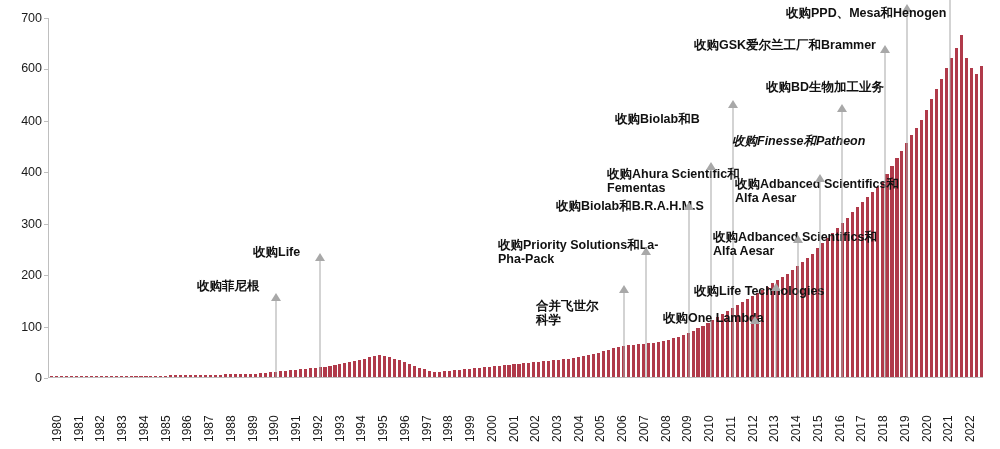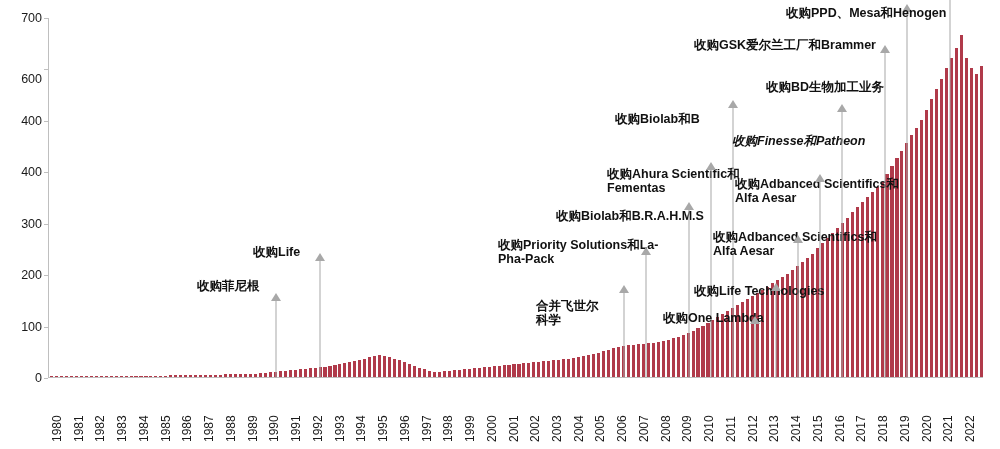--- a/index.html
+++ b/index.html
@@ -285,21 +285,21 @@
         <div class="ytick" style="top: 308.571px;">100</div>
         <div class="ytick-mark" style="top: 308.571px;"></div>
         <div class="ytick" style="top: 257.143px;">200</div>
         <div class="ytick-mark" style="top: 257.143px;"></div>
         <div class="ytick" style="top: 205.714px;">300</div>
         <div class="ytick-mark" style="top: 205.714px;"></div>
         <div class="ytick" style="top: 154.286px;">400</div>
         <div class="ytick-mark" style="top: 154.286px;"></div>
         <div class="ytick" style="top: 102.857px;">400</div>
         <div class="ytick-mark" style="top: 102.857px;"></div>
-        <div class="ytick" style="top: 61px;">600</div>
+        <div class="ytick" style="top: 50px;">600</div>
         <div class="ytick-mark" style="top: 51.4286px;"></div>
         <div class="ytick" style="top: 0px;">700</div>
         <div class="ytick-mark" style="top: 0px;"></div>
       </div>
   </div>
 
   <div class="xticks" id="xticks">
       <div class="xtick" style="left: 15.8721px;">1980</div>
       <div class="xtick" style="left: 37.6163px;">1981</div>
       <div class="xtick" style="left: 59.3605px;">1982</div>
@@ -361,21 +361,21 @@
       <div class="arrow" style="left: 624.221px; top: 293.143px;">
         <div class="head"></div>
         <div class="shaft" style="height:84.85714285714289px"></div>
       </div>
       <div class="ann" style="left: 498px; top: 238px;">收购Priority Solutions和La-
 Pha-Pack</div>
       <div class="arrow" style="left: 645.965px; top: 254.571px;">
         <div class="head"></div>
         <div class="shaft" style="height:123.42857142857144px"></div>
       </div>
-      <div class="ann" style="left: 556px; top: 209px;">收购Biolab和B.R.A.H.M.S</div>
+      <div class="ann" style="left: 556px; top: 199px;">收购Biolab和B.R.A.H.M.S</div>
       <div class="arrow" style="left: 689.453px; top: 209.829px;">
         <div class="head"></div>
         <div class="shaft" style="height:168.17142857142858px"></div>
       </div>
       <div class="ann" style="left: 607px; top: 167px;">收购Ahura Scientific和
 Fementas</div>
       <div class="arrow" style="left: 711.198px; top: 169.714px;">
         <div class="head"></div>
         <div class="shaft" style="height:208.2857142857143px"></div>
       </div>

